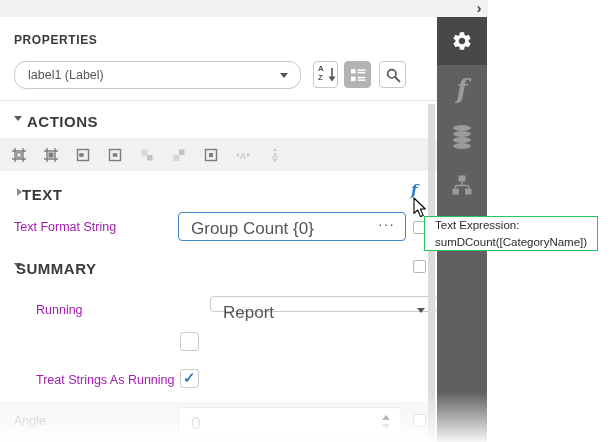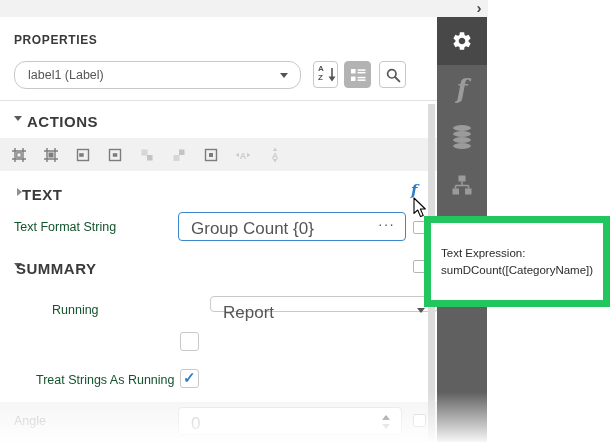--- a/index.html
+++ b/index.html
@@ -41,21 +41,21 @@
     border-top:5px solid #5a5a5a;}
   .tri-closed{width:0;height:0;border-top:4.5px solid transparent;border-bottom:4.5px solid transparent;
     border-left:5px solid #8f8f8f;}
 
   
   .toolbar{left:0;top:138px;width:437px;height:33px;background:#f1f1f1;display:flex;align-items:center;
     padding-left:11px;box-sizing:border-box;gap:16px;}
   .aicon{width:16px;height:16px;flex:0 0 16px;}
 
   
-  .lbl{font-size:12.5px;color:#14532d;white-space:nowrap;}
+  .lbl{font-size:12.5px;color:#a21caf;white-space:nowrap;}
   .editor{background:#fff;border:1px solid #c9c9c9;border-radius:4px;box-sizing:border-box;}
   .editor .val{position:absolute;left:12px;top:6px;font-size:17px;color:#555;white-space:nowrap;}
   .fmt-input{left:178px;top:212px;width:228px;height:29px;border:1px solid #3C87C9;}
   .fmt-input .ellipsis{position:absolute;right:10px;top:3px;font-size:14px;color:#555;letter-spacing:1px;}
   .marker-box{width:13px;height:13px;border:1px solid #b5b5b5;border-radius:2px;background:#fff;box-sizing:border-box;}
   .cbx{width:19px;height:19px;border:1px solid #c9c9c9;border-radius:3px;background:#fff;box-sizing:border-box;}
   .cbx .check{position:absolute;left:2px;top:-1px;font-size:15px;font-weight:bold;color:#2F7CC2;}
 
   .sel-running{left:180px;top:296px;width:228px;height:16px;margin-left:30px;}
   .sel-running .caret-down{position:absolute;right:12px;top:11px;}
@@ -65,21 +65,21 @@
   .angle-input{left:178px;top:407px;width:224px;height:28px;border:1px solid #e2e2e2;}
   .angle-input .val{color:#b9b9b9;}
   .spin-up{position:absolute;right:11px;top:7px;width:0;height:0;
     border-left:4px solid transparent;border-right:4px solid transparent;border-bottom:5px solid #6e6e6e;}
   .spin-down{position:absolute;right:11px;top:16px;width:0;height:0;
     border-left:4px solid transparent;border-right:4px solid transparent;border-top:5px solid #c2c2c2;}
 
   
   .f-expr{left:411px;top:181px;font-family:"DejaVu Serif",serif;font-style:italic;font-weight:bold;
     font-size:15px;color:#2E7EC7;}
-  .tooltip{left:424px;top:216px;background:#fff;border:7px solid #22c55e;padding:22px 10px;
+  .tooltip{left:424px;top:216px;background:#fff;border:1px solid #22c55e;padding:0 10px;
     font-size:11.5px;line-height:16.5px;color:#2b2b2b;white-space:nowrap;z-index:30;}
   .cursor{left:413px;top:197px;z-index:40;}
 
   
   .scrollbar{left:428px;top:104px;width:7px;height:338px;background:#dcdcdc;}
 
   
   .sidebar{left:437px;top:17px;width:50px;height:425px;background:#606060;z-index:5;}
   .side-tab{position:relative;width:50px;height:48px;display:flex;align-items:center;justify-content:center;}
   .side-tab.active{background:#484848;}
@@ -191,21 +191,21 @@
     <div class="ellipsis">···</div>
   </div>
   <div class="abs marker-box" style="left:413px;top:221px;"></div>
 
   <div>
     <div class="abs tri-open" style="left:14px;top:263px;"></div>
     <div class="abs section-title" style="left:16px;top:260px;">SUMMARY</div>
   </div>
   <div class="abs marker-box" style="left:413px;top:260px;"></div>
 
-  <div class="abs lbl" style="left:52px;top:303px;">Running</div>
+  <div class="abs lbl" style="left:36px;top:303px;">Running</div>
   <div class="abs editor sel-running">
     <div class="val">Report</div>
     <div class="caret-down"></div>
   </div>
 
   <div class="abs cbx" style="left:180px;top:332px;"></div>
 
   <div class="abs lbl" style="left:36px;top:373px;">Treat Strings As Running</div>
   <div class="abs cbx" style="left:180px;top:369px;">
     <span class="check">✓</span>

